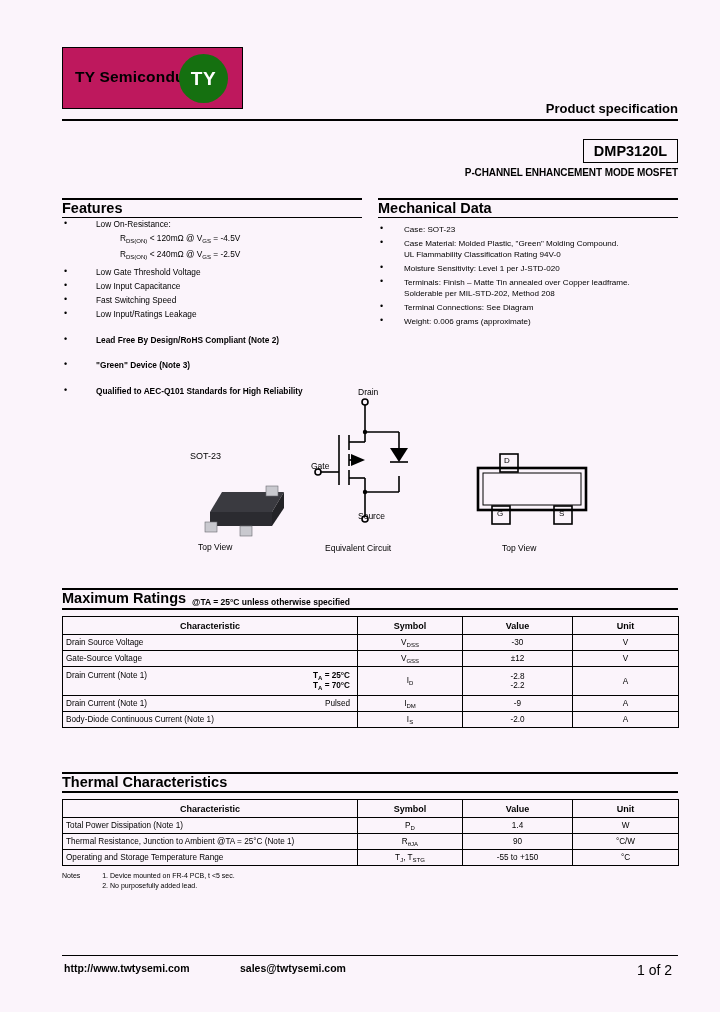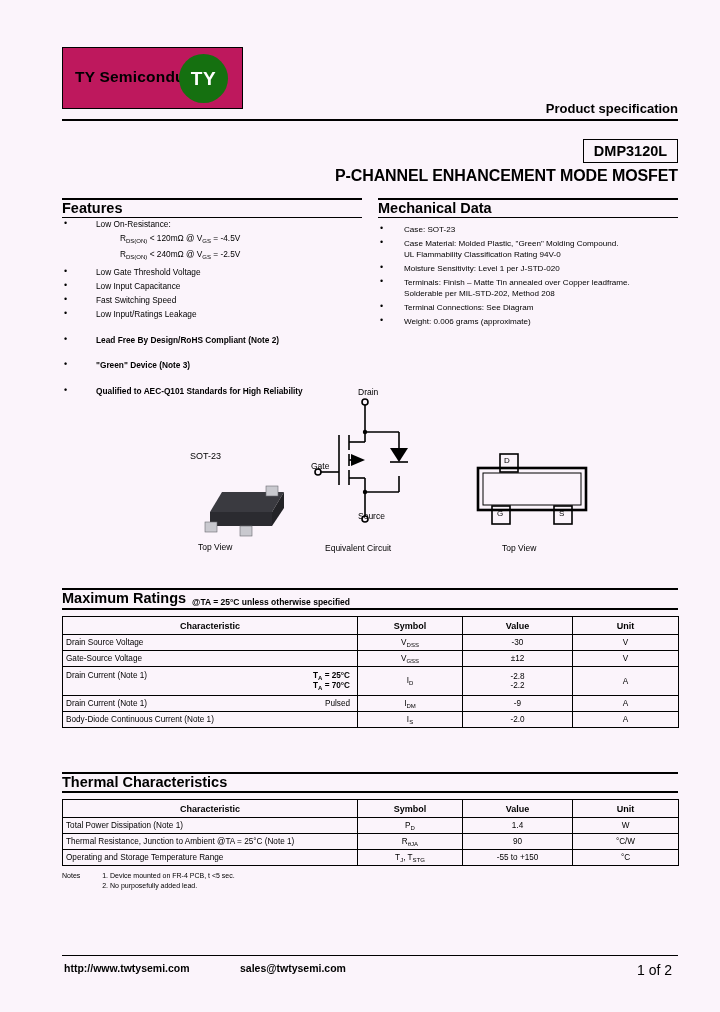--- a/index.html
+++ b/index.html
@@ -90,21 +90,21 @@
     display: flex;
     align-items: center;
     justify-content: center;
     font-size: 14.5px;
     font-weight: bold;
   }
   .subtitle {
     position: absolute;
     right: 42px;
     top: 167px;
-    font-size: 16px;
+    font-size: 10px;
     font-weight: bold;
     letter-spacing: -0.1px;
   }
 
   
   .sec {
     position: absolute;
   }
   .sec-title {
     font-size: 14.5px;

